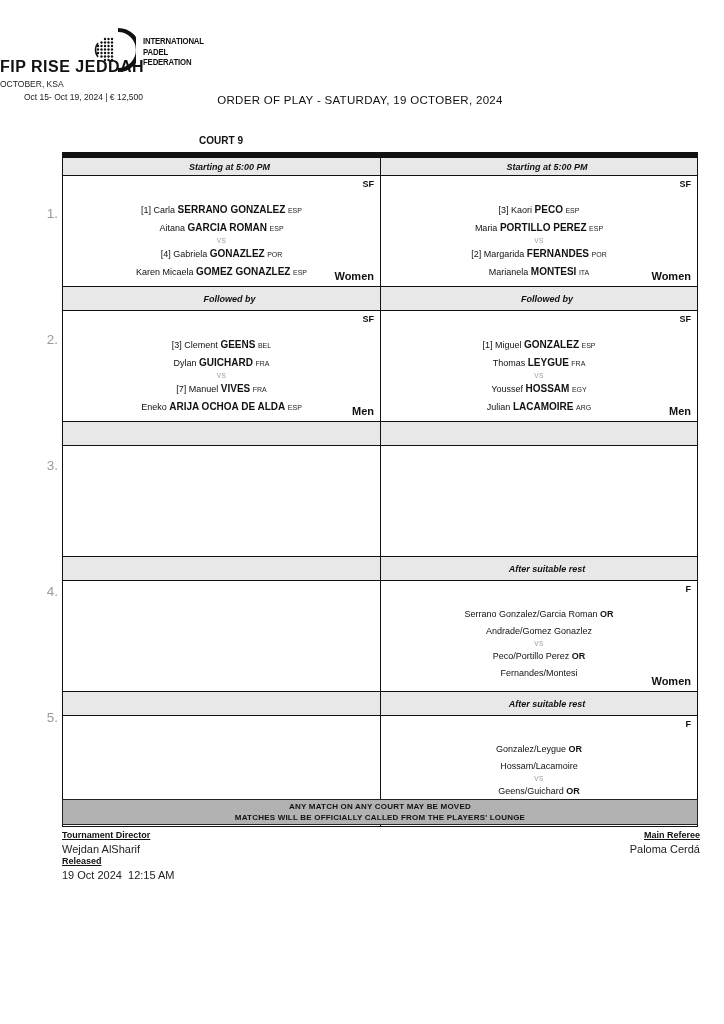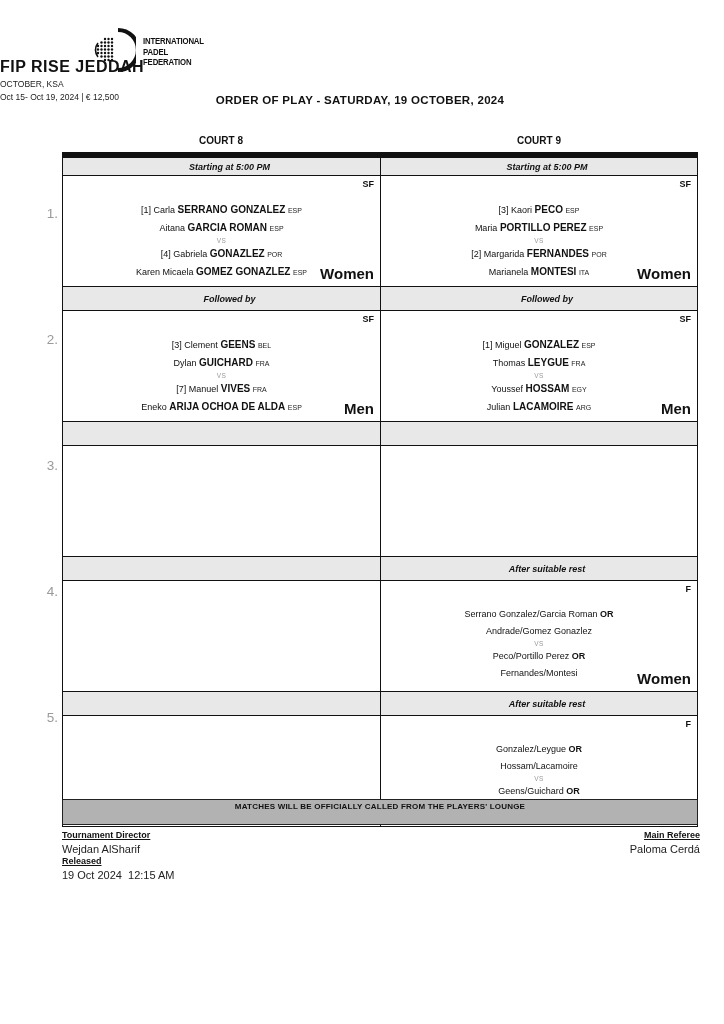--- a/index.html
+++ b/index.html
@@ -9,42 +9,42 @@
     margin:0 auto; font-family:"Liberation Sans", sans-serif; color:#111;
     overflow:hidden;
   }
   
   .logo { position:absolute; left:92px; top:27px; display:flex; align-items:center; gap:7px; }
   .logo-text { font-weight:bold; font-size:9.5px; line-height:10.5px; letter-spacing:-0.2px;
     transform:scaleX(0.82); transform-origin:left center; white-space:nowrap; }
   .title-block { position:absolute; left:0; right:0; top:26px; text-align:left;margin-top:32px; }
   .t-title { font-weight:bold; font-size:16px; letter-spacing:0.5px; }
   .t-loc { font-size:8.5px; margin-top:3px; color:#222; }
-  .t-dates { font-size:8.5px; margin-top:3px; color:#222; }
+  .t-dates { font-size:8.5px; margin-top:3px; color:#222;padding-left:24px; }
   .order-title { position:absolute; left:0; right:4px; top:94px; text-align:center;
-    font-weight:bold; font-size:11.5px; letter-spacing:0.3px; }
+    font-weight:normal; font-size:11.5px; letter-spacing:0.3px; }
   
   .court-labels { position:absolute; left:62px; top:135px; width:636px;
     display:grid; grid-template-columns:1fr 1fr; }
   .court-labels div { text-align:center; font-weight:bold; font-size:10px; }
   
   .optable { position:absolute; left:62px; top:152px; width:636px;
     border:1.2px solid #111; background:#fff; }
   .topbar { height:5px; background:#111; }
   .hrow { display:grid; grid-template-columns:1fr 1fr; height:25px; background:#e8e8e8;
     border-top:1.2px solid #111; border-bottom:1.2px solid #111; }
   .hrow.first { height:18px; border-top:none; }
   .hrow .hcell { display:flex; align-items:center; justify-content:center;
     font-weight:bold; font-style:italic; font-size:9px;padding-left:16px; }
   .hrow .hcell + .hcell { border-left:1.2px solid #111; }
   .mrow { display:grid; grid-template-columns:1fr 1fr; height:110px; }
   .mcell { position:relative; }
   .mcell + .mcell { border-left:1.2px solid #111; }
   .stage { position:absolute; top:3px; right:6px; font-weight:bold; font-size:9px; }
-  .category { position:absolute; bottom:4px; right:6px; font-weight:bold; font-size:15px; }
+  .category { position:absolute; bottom:4px; right:6px; font-weight:bold; font-size:11px; }
   .names { padding-top:25px; text-align:center; }
   .pline { font-size:9px; line-height:17px; white-space:nowrap; }
   .pline .b { font-weight:bold; font-size:10px; }
   .finals .pline .b { font-size:9px; }
   .pline .c { font-size:7px; color:#222; }
   .vs { font-size:6.5px; color:#999; line-height:8px; letter-spacing:0.5px; }
   
   .mnum { position:absolute; left:30px; width:28px; text-align:right;
     color:#9a9a9a; font-size:13.5px; }
   .n1{top:206px}.n2{top:332px}.n3{top:458px}.n4{top:584px}.n5{top:710px}
@@ -109,21 +109,20 @@
   </div>
 
   <div class="title-block">
     <div class="t-title">FIP RISE JEDDAH</div>
     <div class="t-loc">OCTOBER, KSA</div>
     <div class="t-dates">Oct 15- Oct 19, 2024  |  € 12,500</div>
   </div>
   <div class="order-title">ORDER OF PLAY - SATURDAY, 19 OCTOBER, 2024</div>
 
   <div class="court-labels">
-    <div>COURT 8</div>
     <div>COURT 9</div>
   </div>
 
   <div class="mnum n1">1.</div>
   <div class="mnum n2">2.</div>
   <div class="mnum n3">3.</div>
   <div class="mnum n4">4.</div>
   <div class="mnum n5">5.</div>
 
   <div class="optable">
@@ -241,20 +240,21 @@
           <div class="vs">VS</div>
           <div class="pline"><span class="a">Geens/Guichard</span> <span class="b">OR</span></div>
           <div class="pline"><span class="a">Vives/Arija Ochoa De Alda</span> <span class="b"></span></div>
         </div>
         <span class="category">Men</span>
       </div>
     </div>
   </div>
 
   <div class="notice">
+    <div>ANY MATCH ON ANY COURT MAY BE MOVED</div>
     <div>MATCHES WILL BE OFFICIALLY CALLED FROM THE PLAYERS' LOUNGE</div>
   </div>
 
   <div class="f-td">
     <div class="f-label">Tournament Director</div>
     <div class="f-value">Wejdan AlSharif</div>
   </div>
   <div class="f-ref">
     <div class="f-label">Main Referee</div>
     <div class="f-value">Paloma Cerdá</div>

